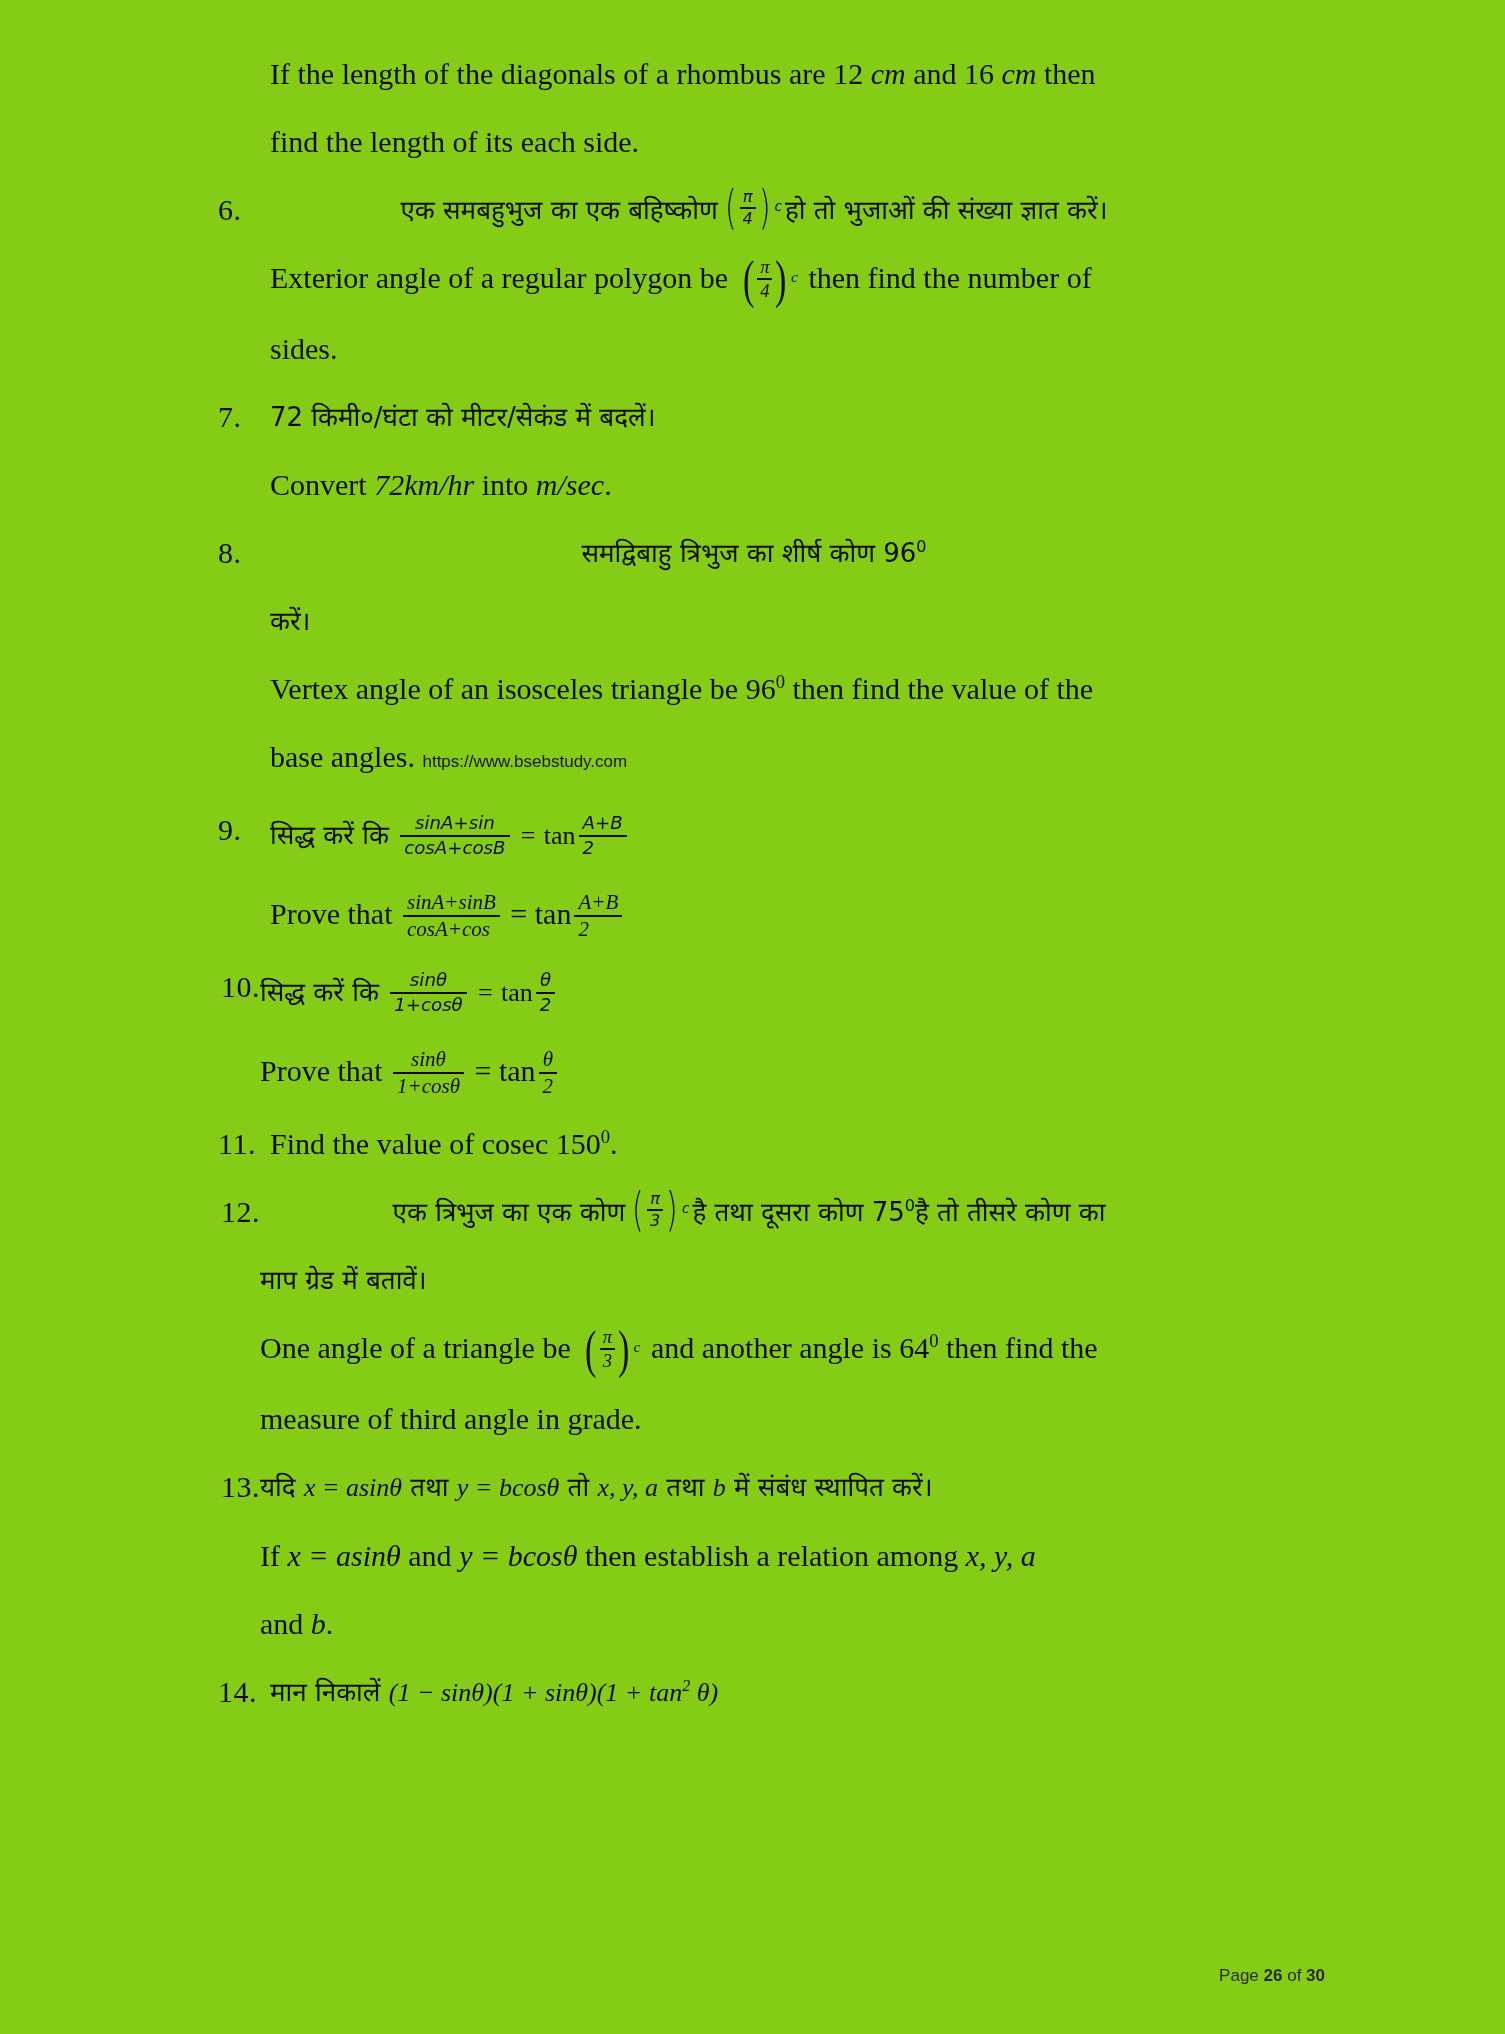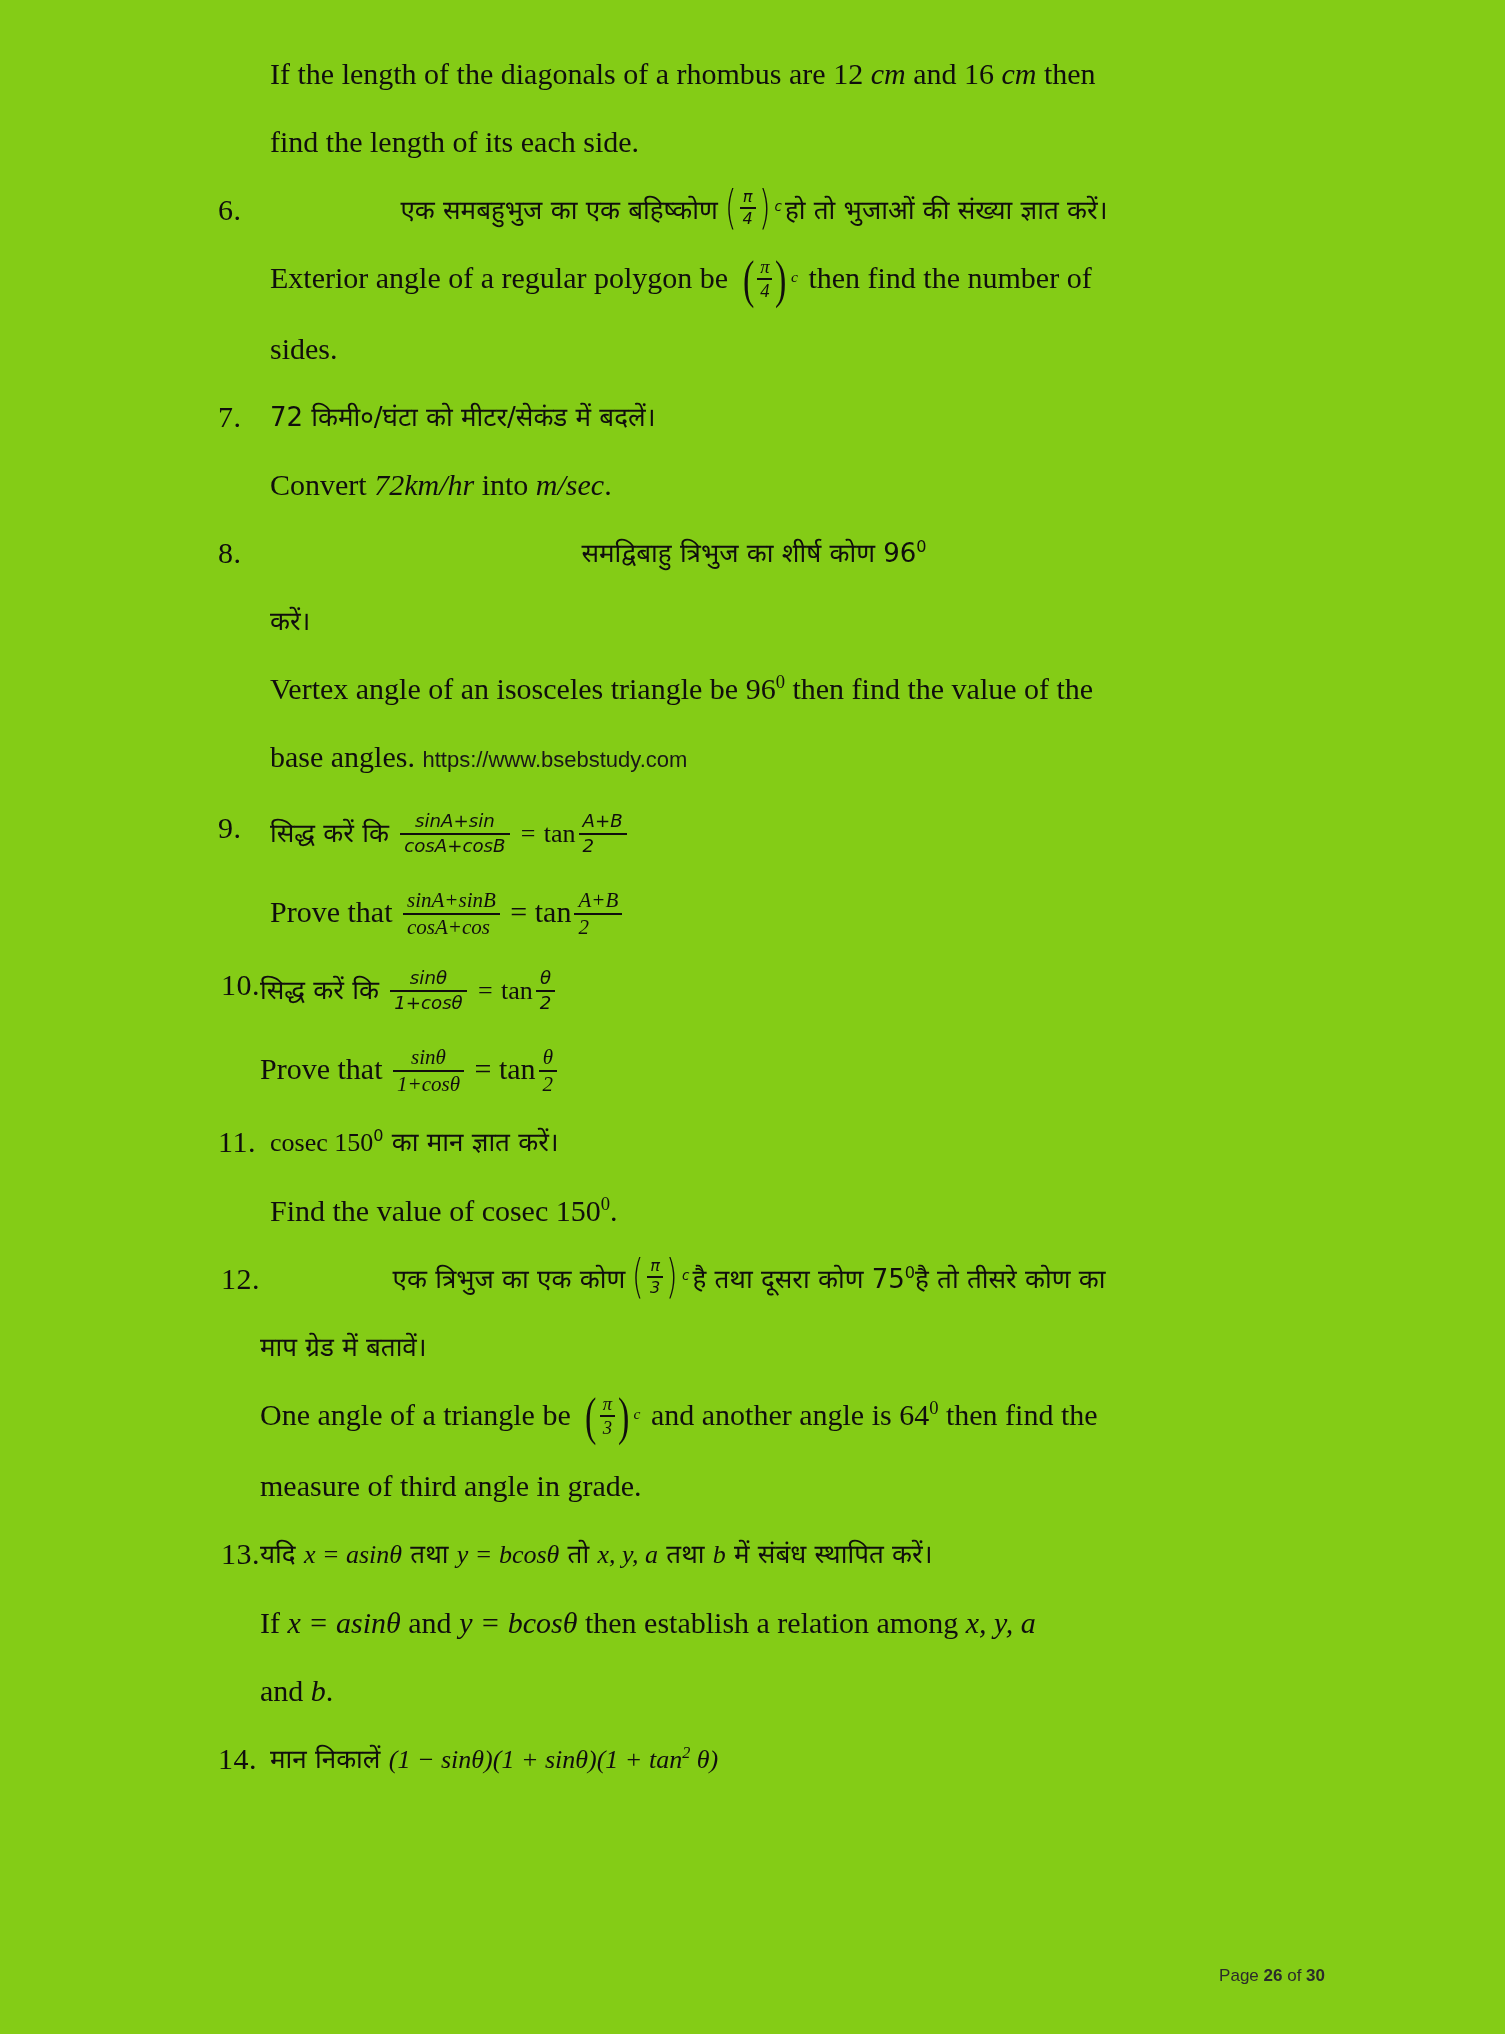--- a/index.html
+++ b/index.html
@@ -139,21 +139,21 @@
     font-style: italic;
     align-self: flex-start;
     position: relative;
     top: -2px;
     left: 1px;
   }
 
   
   .url {
     font-family: "Liberation Sans", "DejaVu Sans", sans-serif;
-    font-size: 22px;
+    font-size: 17px;
     letter-spacing: 0px;
     color: #191717;
   }
 
   
   .footer {
     position: absolute;
     right: 180px;
     bottom: 48px;
     font-family: "Liberation Sans", "DejaVu Sans", sans-serif;
@@ -289,24 +289,20 @@
             <span class="num">θ</span>
             <span class="den">2</span>
           </span>
         </div>
       </div>
     </div>
 
     <div class="qrow">
       <div class="qnum">11.</div>
       <div class="qbody">
-        <div class="line hi">
-          <span class="mu">cosec 150</span><span class="sup">0</span>
-          <span>का मान ज्ञात करें।</span>
-        </div>
         <div class="line">
           <span>Find the value of cosec 150</span><span class="sup">0</span><span>.</span>
         </div>
       </div>
     </div>
 
     <div class="qrow">
       <div class="qnum narrow">12.</div>
       <div class="qbody">
         <div class="line hi just">

